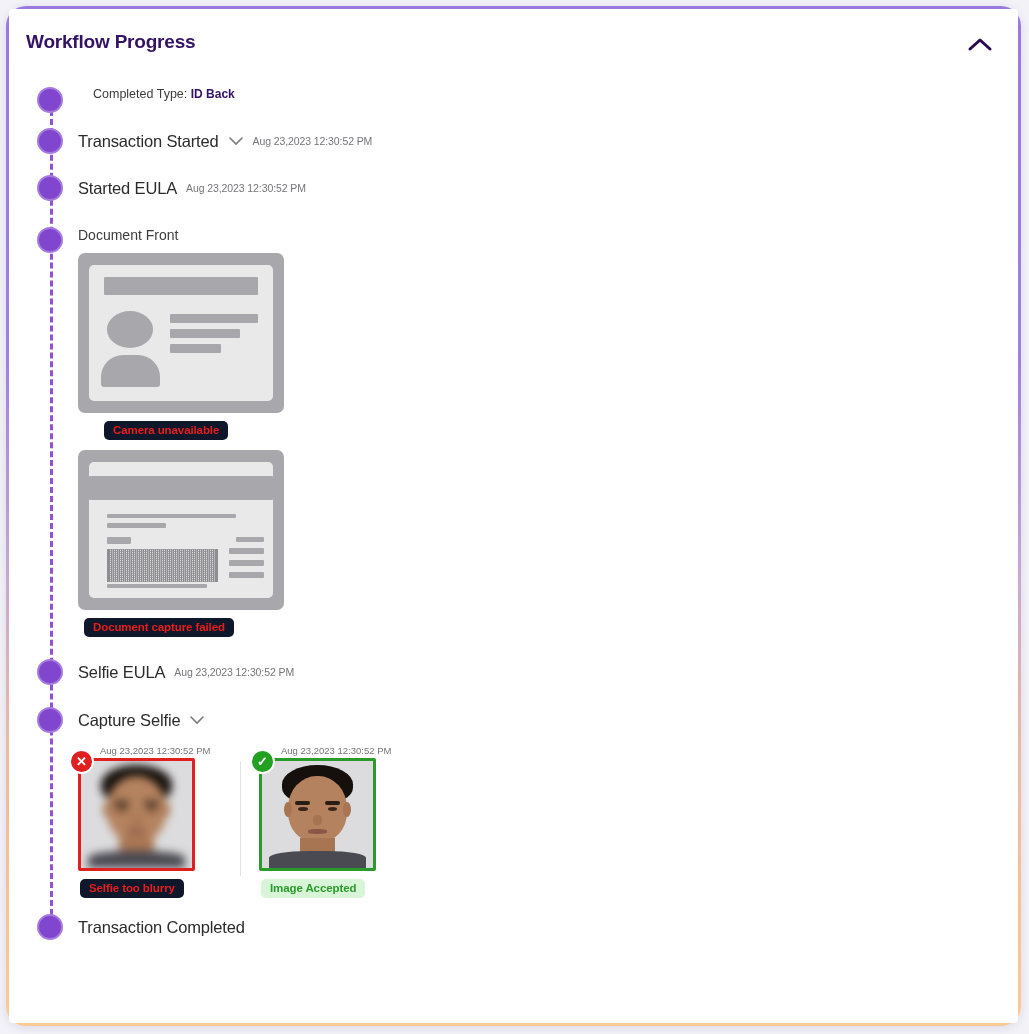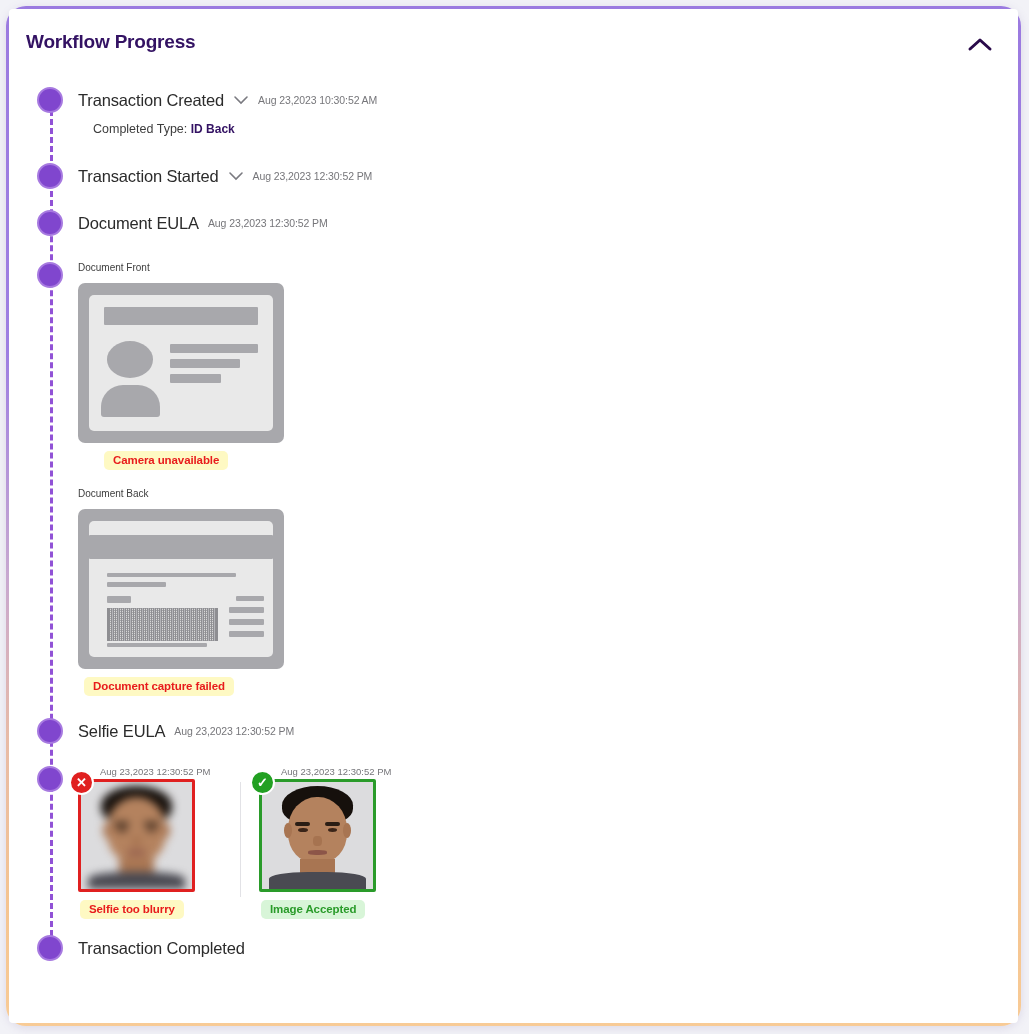--- a/index.html
+++ b/index.html
@@ -124,21 +124,21 @@
 
   .node-sub {
     font-size: 12.5px;
     color: #3c3c3c;
     margin-top: 9px;
     margin-left: 15px;
   }
   .node-sub b { color: #331263; font-weight: bold; font-size: 12px;}
 
   .field-label {
-    font-size: 10px;
+    font-size: 14px;
     color: #3d3d3d;
     margin-top: 14px;
   }
 
   
   .doc-thumb {
     width: 206px;
     height: 160px;
     background: #a8a8ac;
     border-radius: 7px;
@@ -189,21 +189,21 @@
   
   .badge {
     display: inline-block;
     font-size: 11.5px;
     font-weight: bold;
     padding: 3px 9px 4px;
     border-radius: 5px;
     margin-top: 8px;
     letter-spacing: -0.1px;
   }
-  .badge-error   { background: #fef9c3; color: #e81c1c; }
+  .badge-error   { background: #0f172a; color: #e81c1c; }
   .badge-success { background: #d8f5d8; color: #2a9b2a; }
   .badge-wrap-front { margin-left: 26px; }
   .badge-wrap-back  { margin-left: 6px; }
 
   
   .selfie-row {
     display: flex;
     align-items: flex-start;
     margin-top: 12px;
   }
@@ -306,29 +306,20 @@
         </svg>
       </span>
     </button>
   </div>
 
   <div class="timeline">
     <div class="spine"></div>
 
     <div class="tl-node" style="margin-top:30px;">
       <div class="dot"></div>
-      <div class="node-head">
-        <span class="node-title">Transaction Created</span>
-        <span class="chev">
-          <svg width="16" height="10" viewBox="0 0 16 10">
-                <polyline points="2,2 8,8 14,2" fill="none" stroke="#7a7a80" stroke-width="1.6" stroke-linecap="round"></polyline>
-              </svg>
-        </span>
-        <span class="ts">Aug 23,2023 10:30:52 AM</span>
-      </div>
       <div class="node-sub">
         <span>Completed Type:</span>
         <b>ID Back</b>
       </div>
     </div>
 
     <div class="tl-node" style="margin-top:27px;">
       <div class="dot"></div>
       <div class="node-head">
         <span class="node-title">Transaction Started</span>
@@ -337,21 +328,21 @@
                 <polyline points="2,2 8,8 14,2" fill="none" stroke="#7a7a80" stroke-width="1.6" stroke-linecap="round"></polyline>
               </svg>
         </span>
         <span class="ts">Aug 23,2023 12:30:52 PM</span>
       </div>
     </div>
 
     <div class="tl-node" style="margin-top:21px;">
       <div class="dot"></div>
       <div class="node-head">
-        <span class="node-title">Document EULA</span>
+        <span class="node-title">Started EULA</span>
         <span class="ts">Aug 23,2023 12:30:52 PM</span>
       </div>
     </div>
 
     <div class="tl-node" style="margin-top:26px;">
       <div class="dot"></div>
 
       <div class="field-label" style="margin-top:9px;">Document Front</div>
       <div class="doc-thumb">
         <div class="doc-inner">
@@ -360,21 +351,20 @@
           <span class="bar f-avbody"></span>
           <span class="bar f-l1"></span>
           <span class="bar f-l2"></span>
           <span class="bar f-l3"></span>
         </div>
       </div>
       <div class="badge-wrap-front">
         <span class="badge badge-error">Camera unavailable</span>
       </div>
 
-      <div class="field-label" style="margin-top:18px;">Document Back</div>
       <div class="doc-thumb">
         <div class="doc-inner">
           <span class="bar b-mag"></span>
           <span class="bar b-l1"></span>
           <span class="bar b-l2"></span>
           <span class="bar b-l3"></span>
           <span class="bar b-r1"></span>
           <span class="bar b-r2"></span>
           <span class="bar b-r3"></span>
           <span class="bar b-r4"></span>
@@ -390,20 +380,28 @@
     <div class="tl-node" style="margin-top:22px;">
       <div class="dot"></div>
       <div class="node-head">
         <span class="node-title">Selfie EULA</span>
         <span class="ts">Aug 23,2023 12:30:52 PM</span>
       </div>
     </div>
 
     <div class="tl-node" style="margin-top:22px;">
       <div class="dot"></div>
+      <div class="node-head">
+        <span class="node-title">Capture Selfie</span>
+        <span class="chev">
+          <svg width="16" height="10" viewBox="0 0 16 10">
+                <polyline points="2,2 8,8 14,2" fill="none" stroke="#7a7a80" stroke-width="1.6" stroke-linecap="round"></polyline>
+              </svg>
+        </span>
+      </div>
 
       <div class="selfie-row">
 
         <div class="selfie-col">
           <div class="selfie-ts">Aug 23,2023 12:30:52 PM</div>
           <div class="selfie-holder">
             <div class="mark reject">✕</div>
             <div class="selfie-img rejected">
               <div class="face face-blur">
                 <span class="hair"></span>

